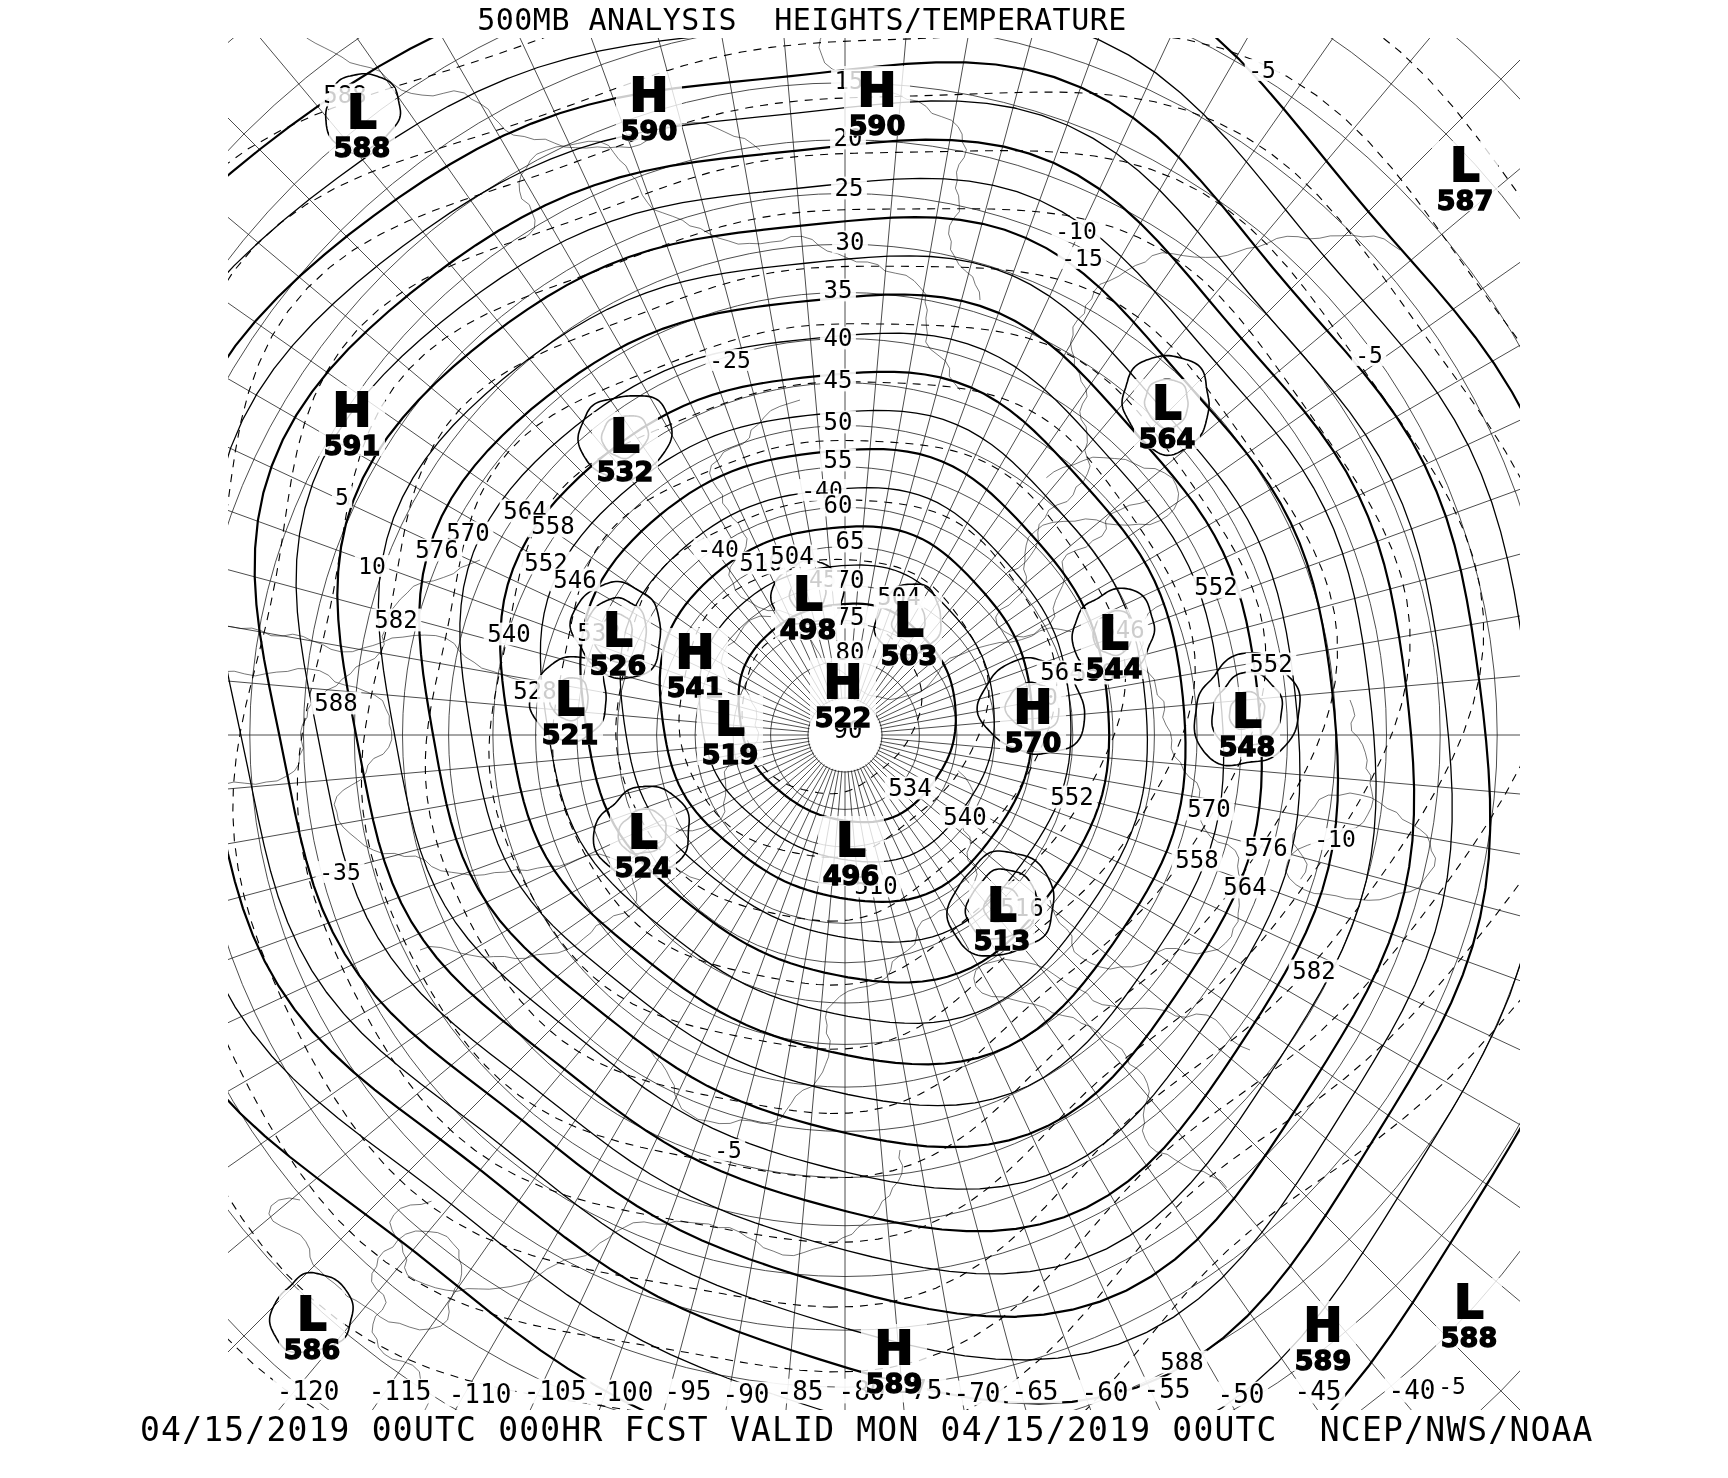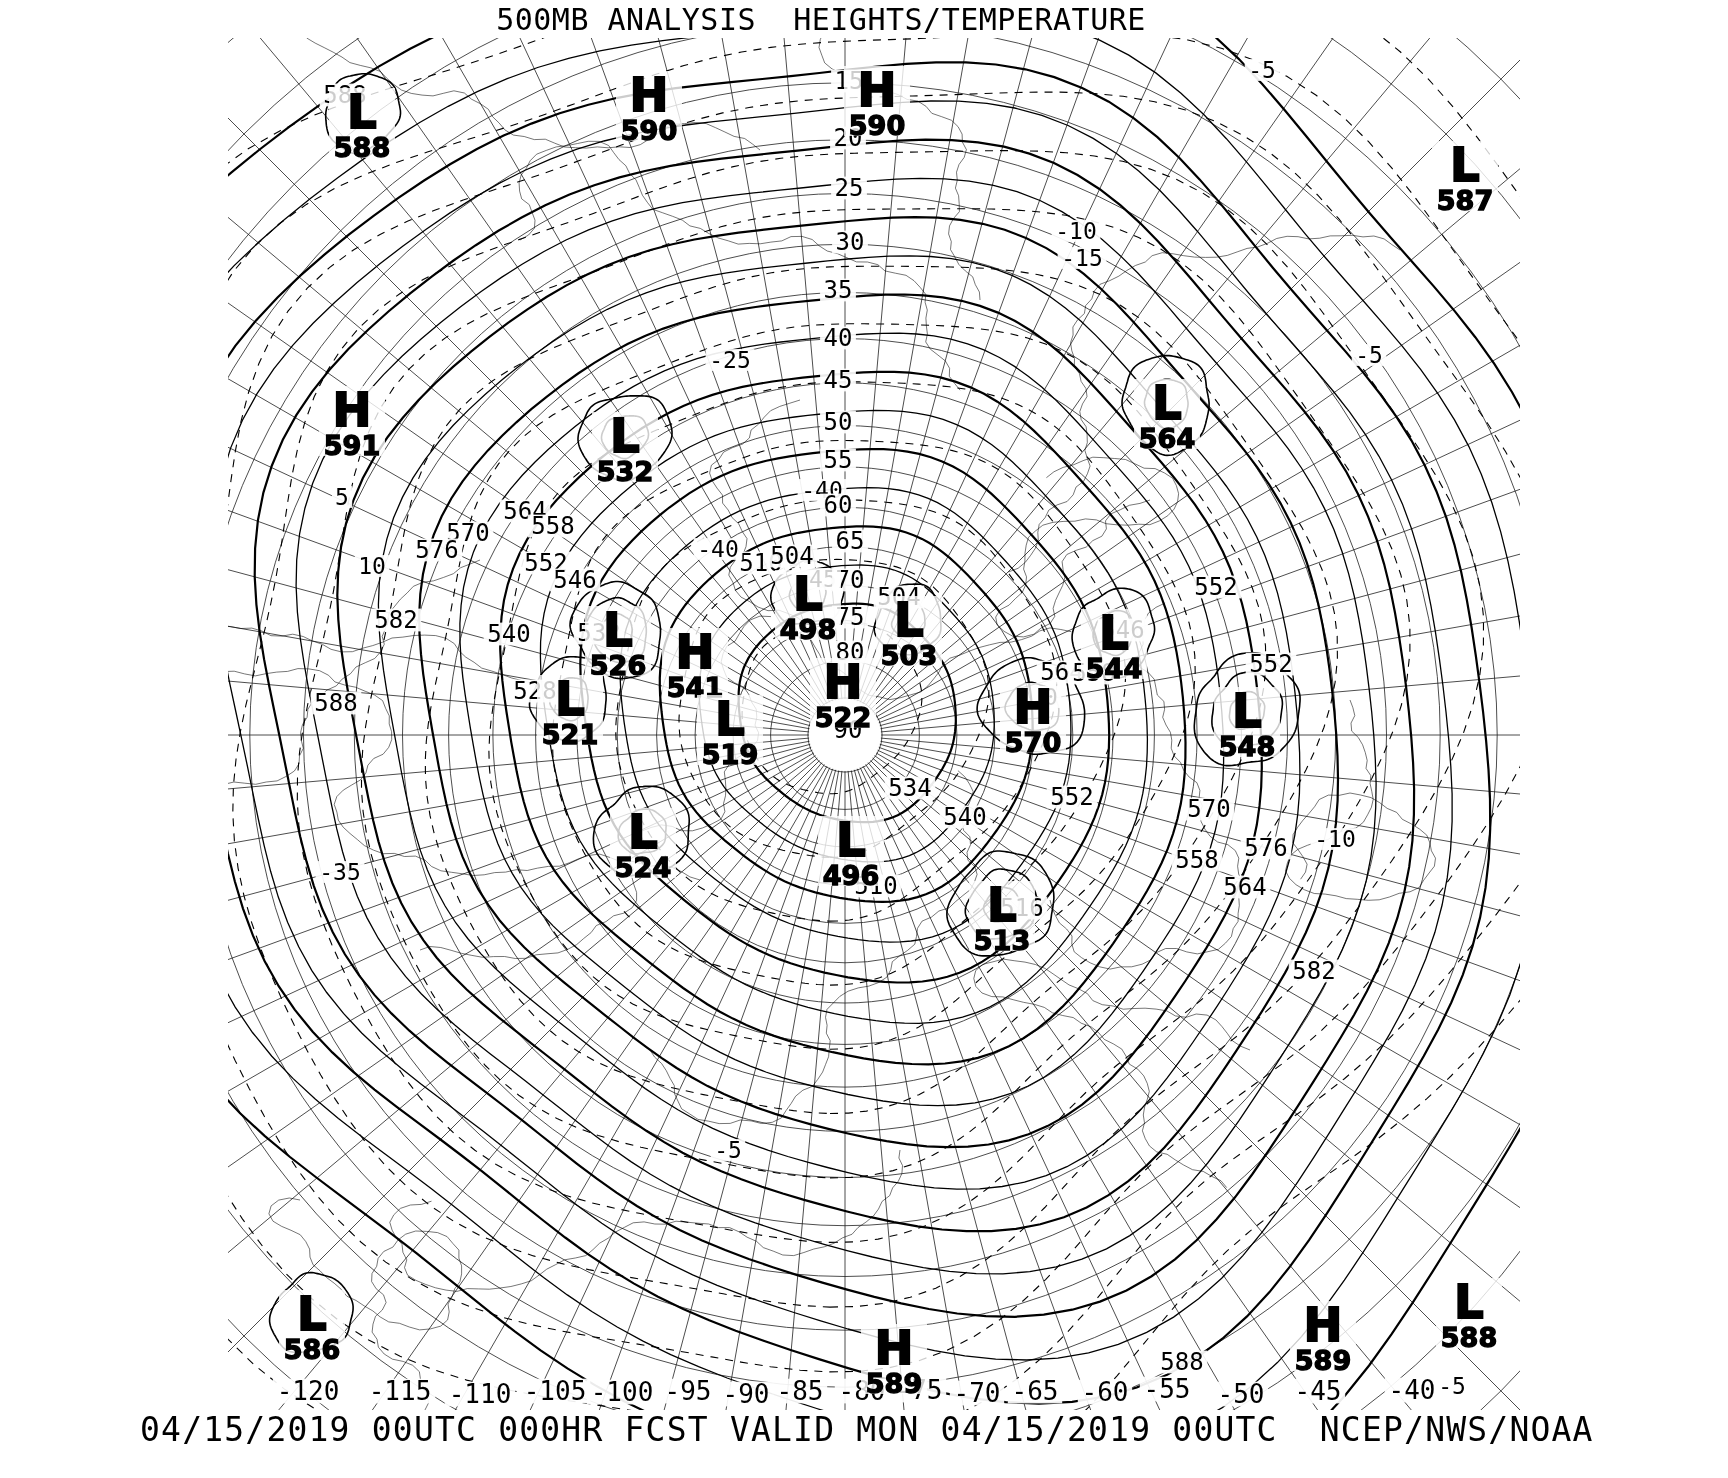--- a/index.html
+++ b/index.html
@@ -1,18 +1,18 @@
 <!DOCTYPE html>
 <html><head>
 <meta charset="utf-8">
 <style>
   html,body{margin:0;padding:0;background:#fff;}
   body{width:1728px;height:1478px;position:relative;overflow:hidden;
        font-family:"DejaVu Sans Mono", monospace; color:#000;}
-  .title{position:absolute;top:2px;left:821px;transform:translateX(-50%);
+  .title{position:absolute;top:2px;left:802px;transform:translateX(-50%);
          font:30px "DejaVu Sans Mono",monospace;letter-spacing:.5px;white-space:pre;}
   .footer{position:absolute;top:1410px;left:140px;
           font:33px "DejaVu Sans Mono",monospace;letter-spacing:1.2px;white-space:pre;}
   svg{position:absolute;left:0;top:0;}
 </style>
 </head>
 <body>
 
 <div class="title">500MB ANALYSIS  HEIGHTS/TEMPERATURE</div>
 

